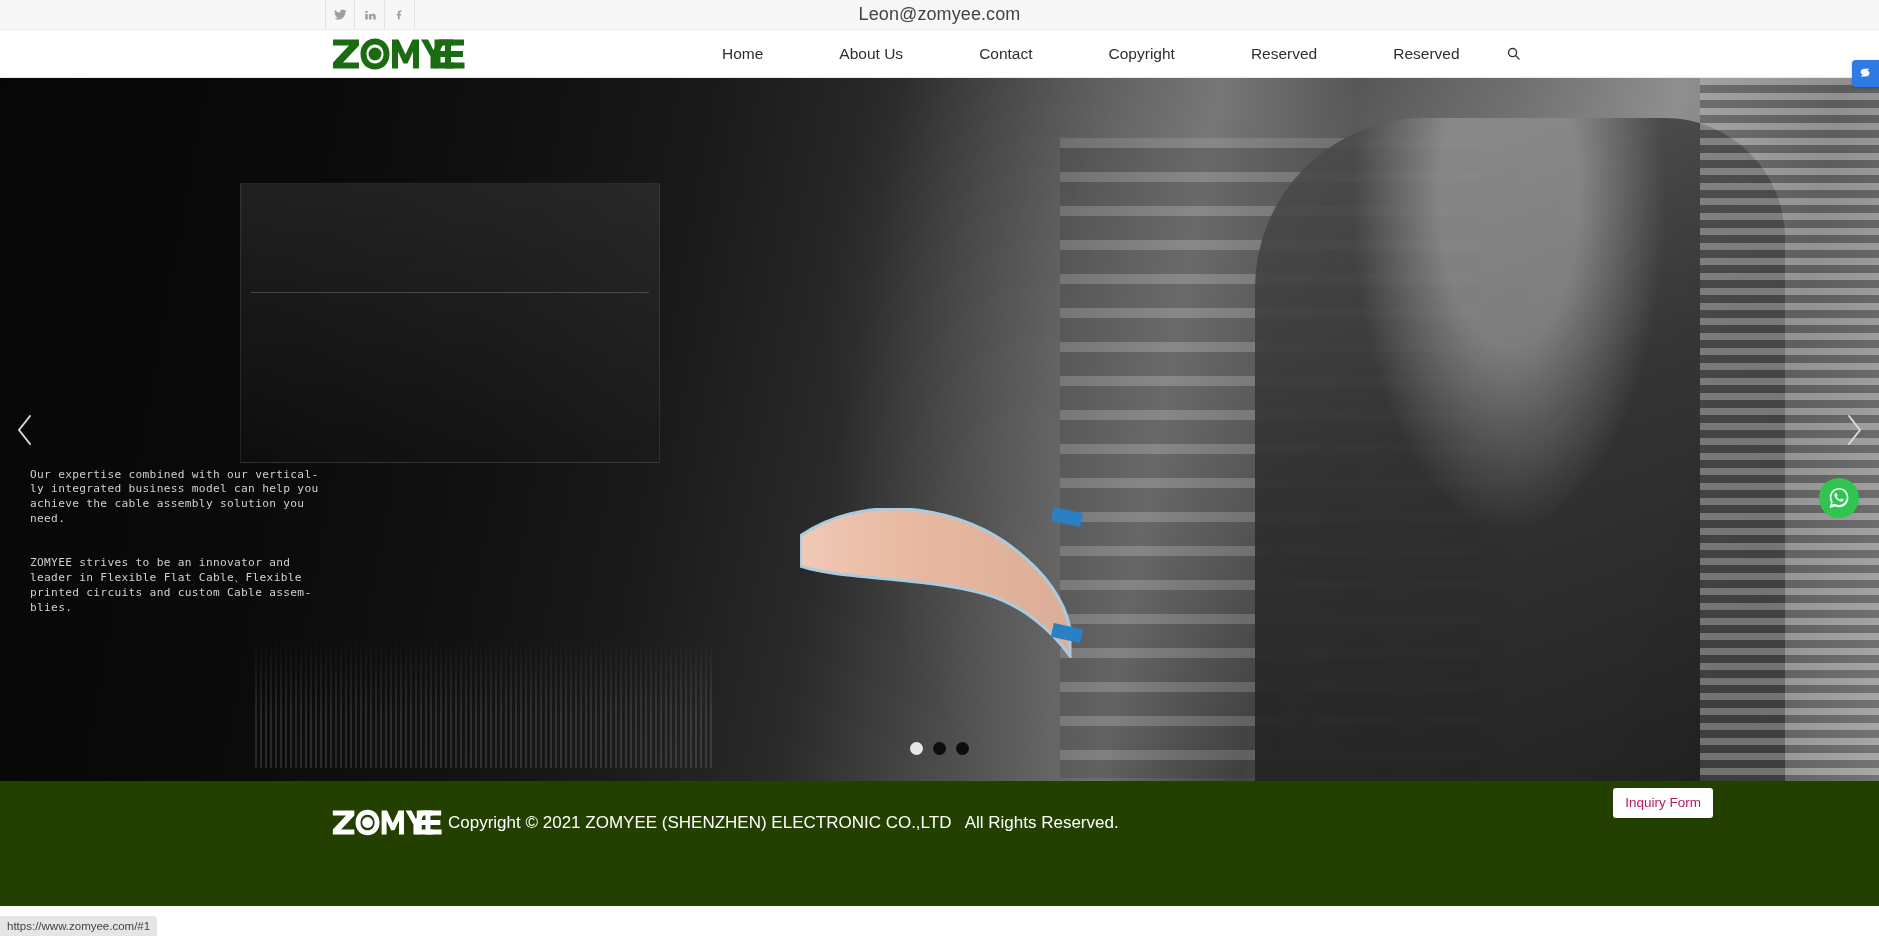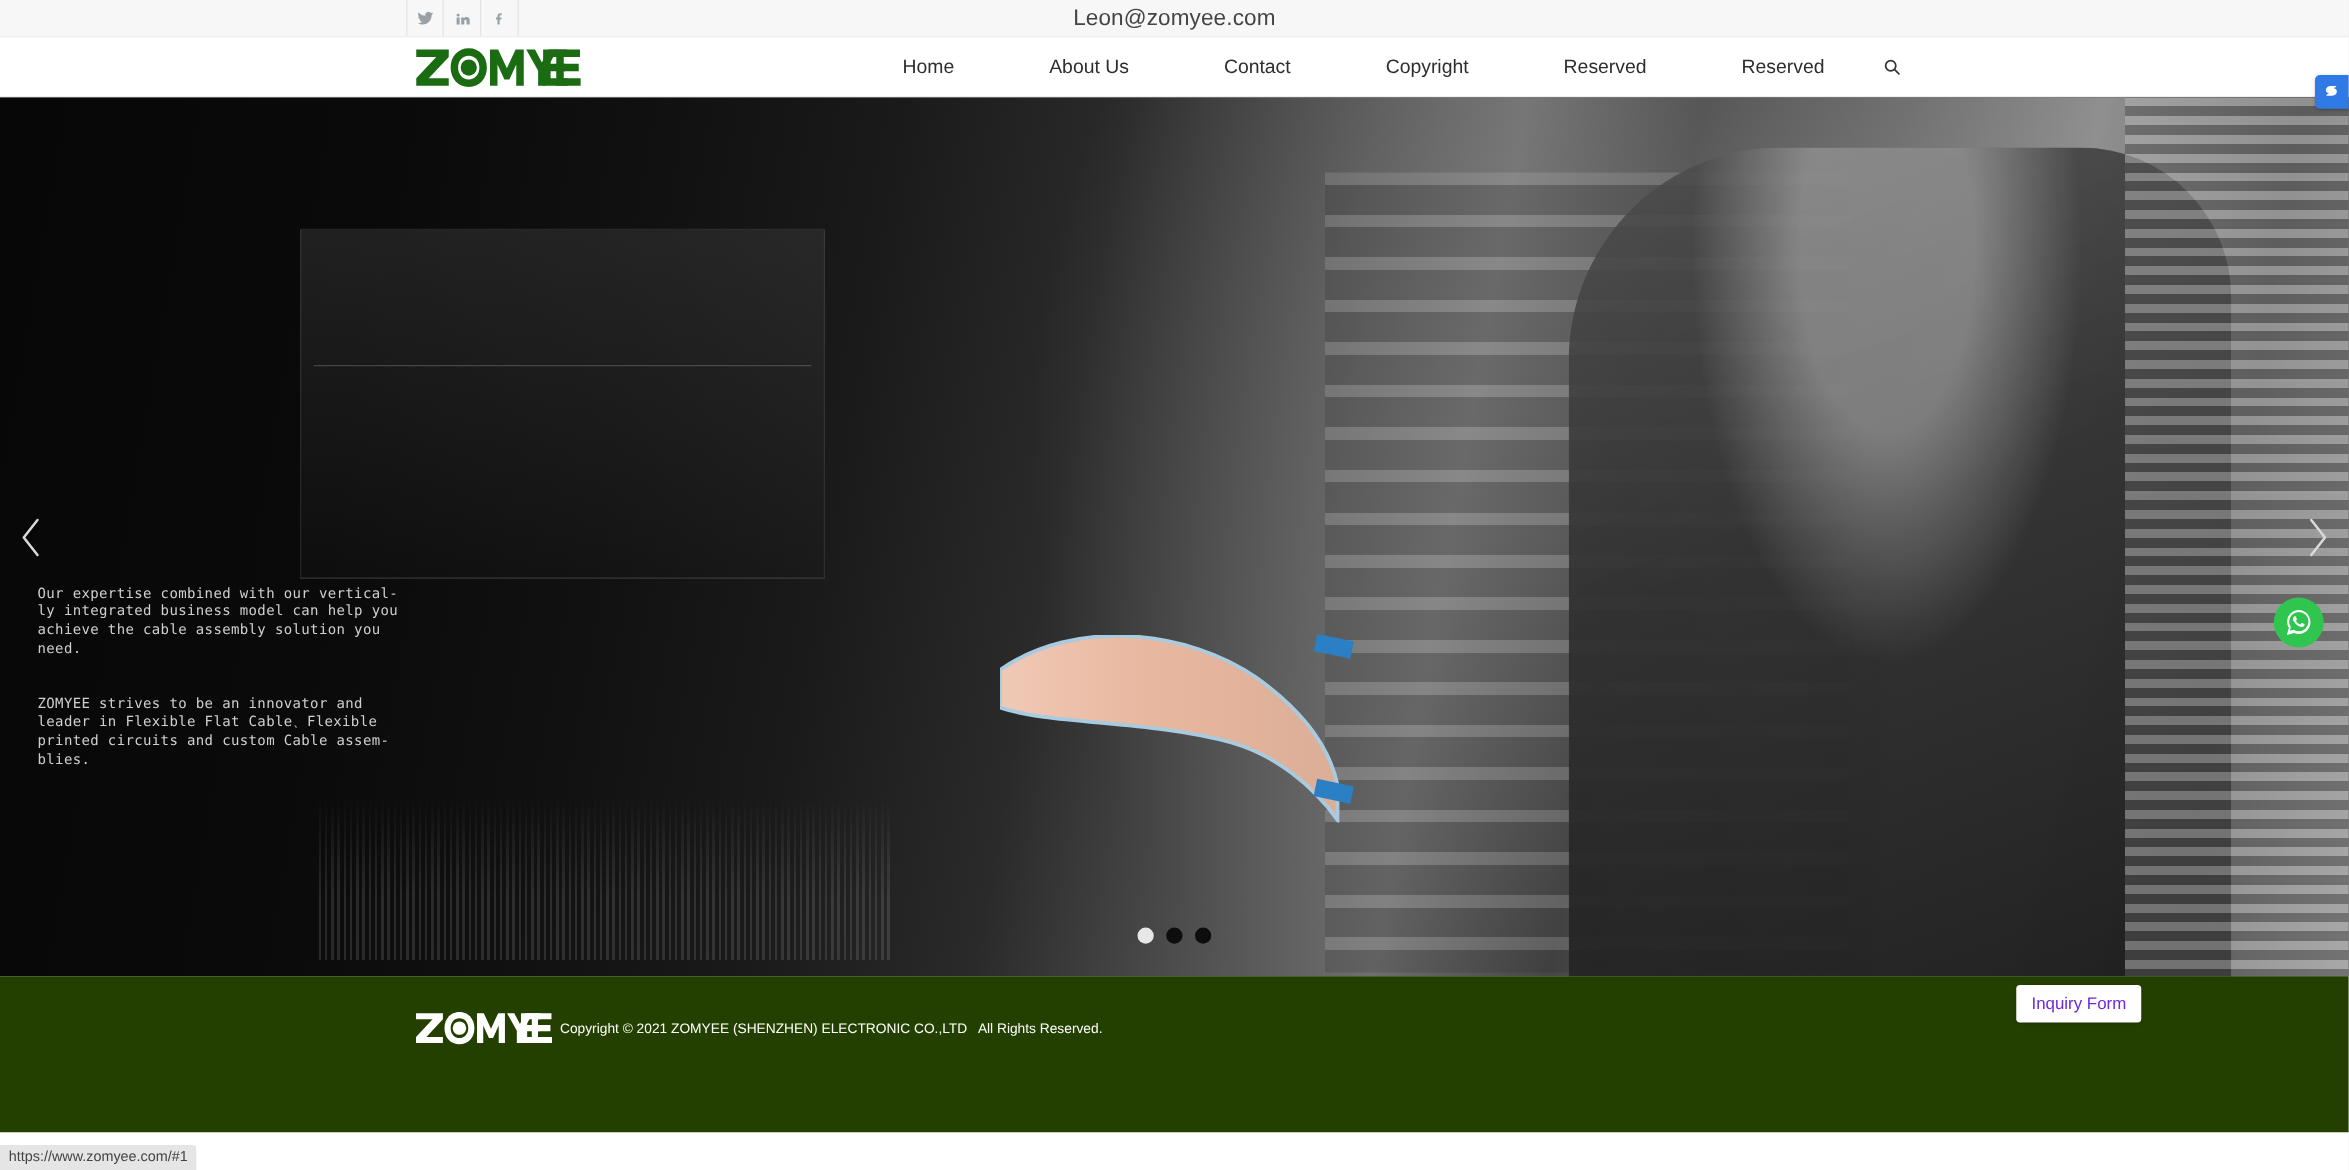--- a/index.html
+++ b/index.html
@@ -191,28 +191,28 @@
     position:absolute; top:781px; left:0;
     width:1879px; height:125px;
     background:#234000;
   }
   .footer-inner {
     position:absolute; left:332px; top:28px;
     display:flex; align-items:center; gap:0;
   }
   .footer-logo svg { display:block; }
   .footer-copy {
-    font-size:11px; color:#ffffff;
+    font-size:17px; color:#ffffff;
     margin-left:6px;
     white-space:pre;
   }
   .inquiry-btn {
     position:absolute; right:166px; top:788px;
     background:#ffffff;
-    color:#6d28d9;
+    color:#be185d;
     font-size:13.5px;
     padding:7px 12px 8px;
     border-radius:3px;
     border:none;
     cursor:pointer;
     font-family:"Liberation Sans", sans-serif;
     z-index:25;
     box-shadow:0 1px 2px rgba(0,0,0,.18);
   }
 

